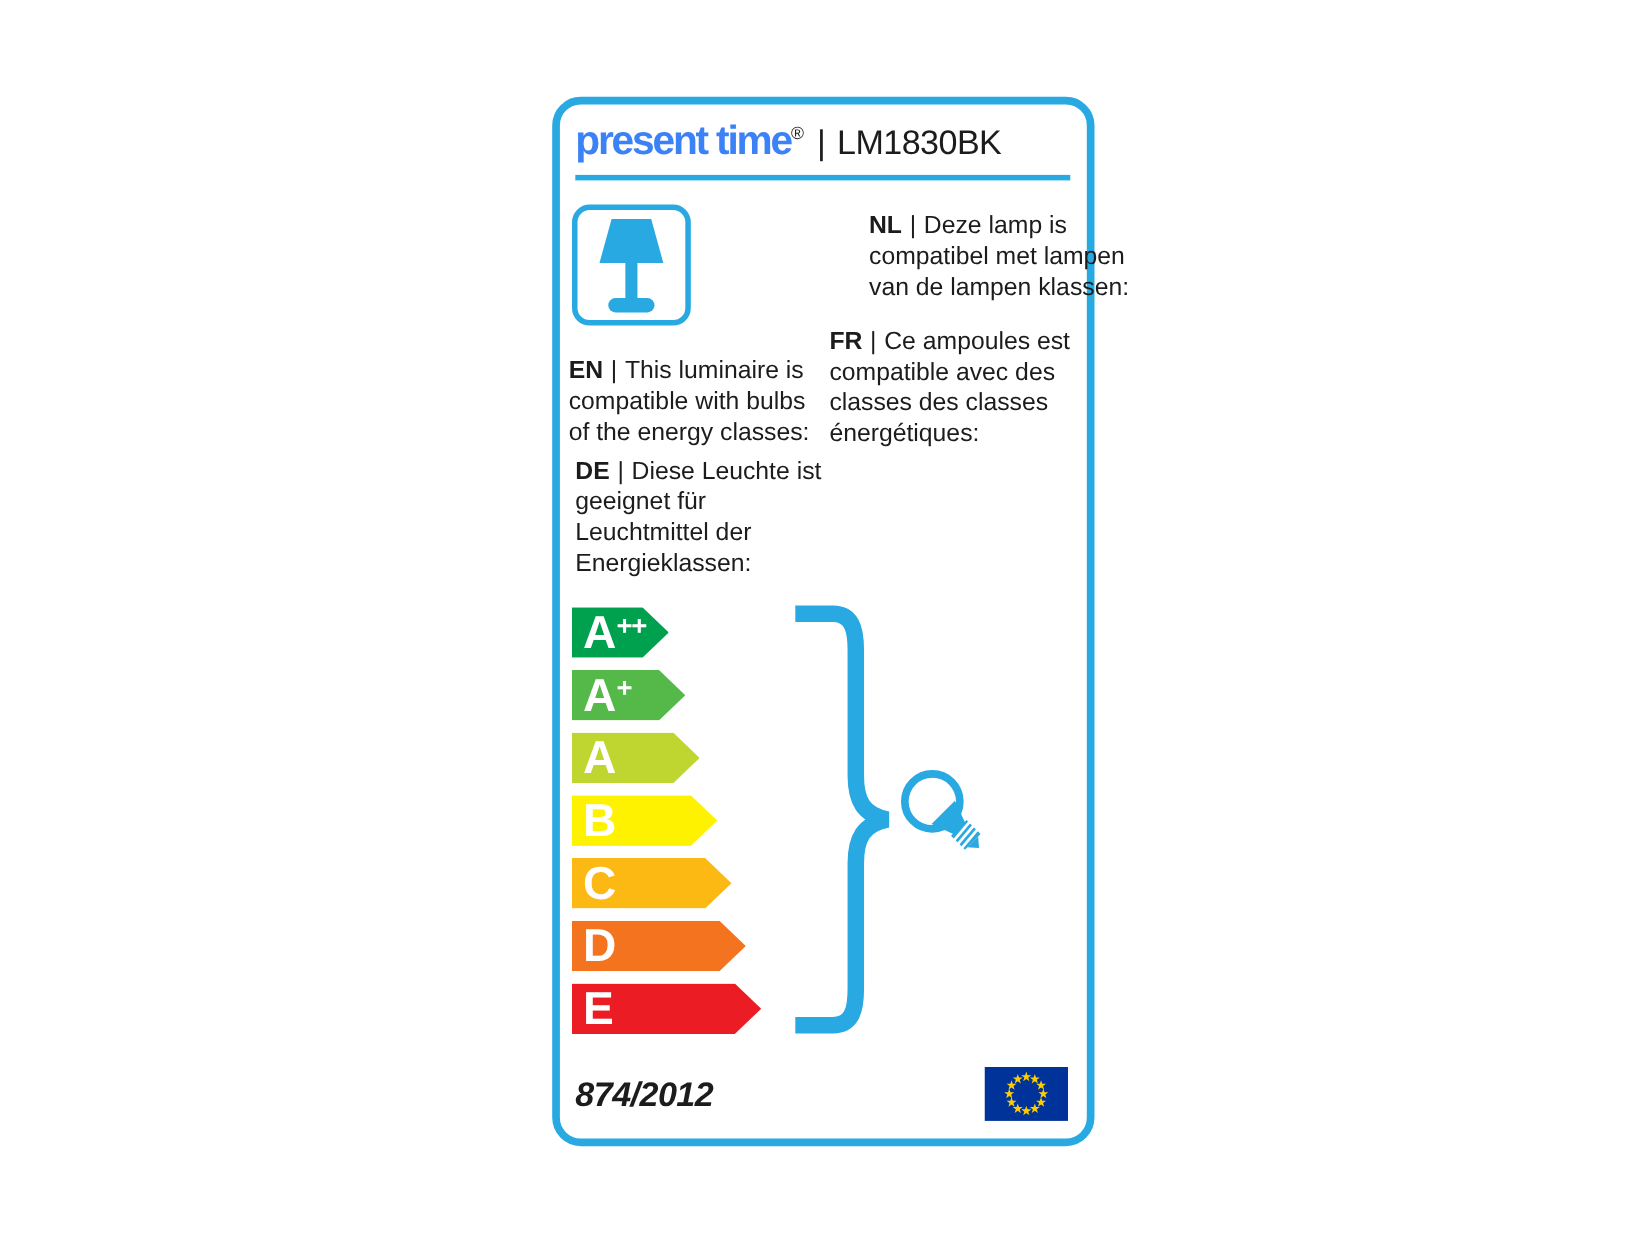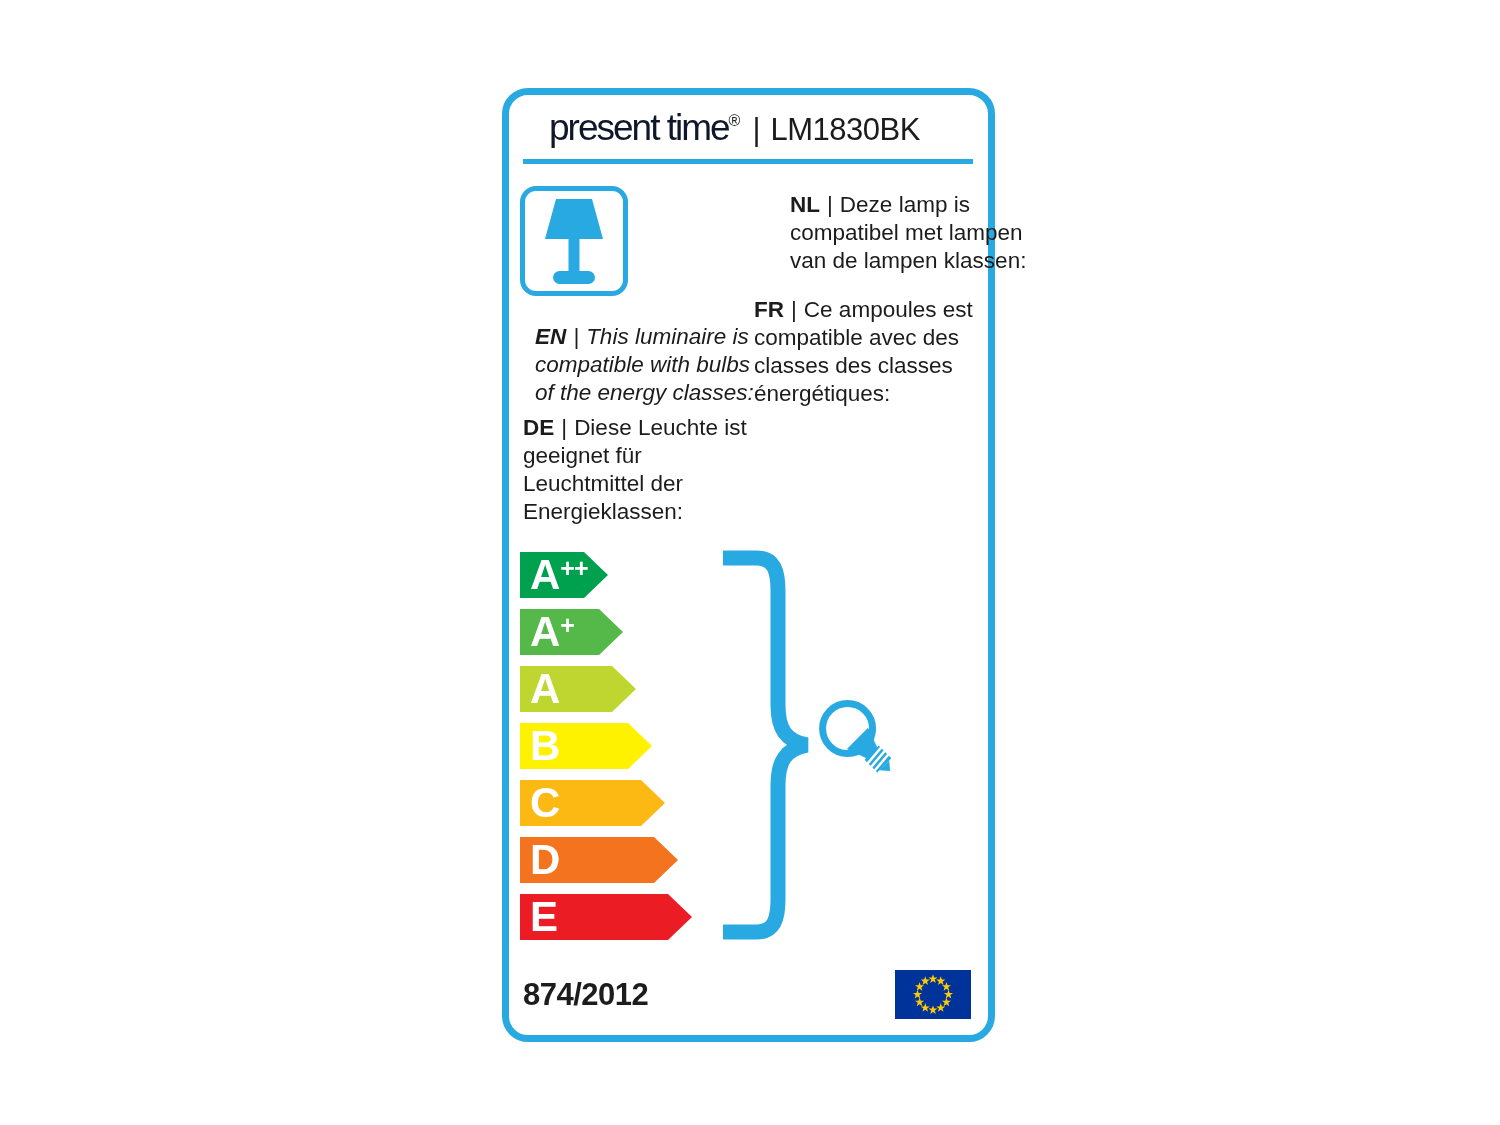--- a/index.html
+++ b/index.html
@@ -10,60 +10,60 @@
     color:#1c1c1c;
   }
   .card {
     position:absolute; left:502px; top:88px;
     width:479px; height:940px;
     border:7px solid #29A9E1; border-radius:26px;
     background:#ffffff;
   }
   
   .header { position:absolute; left:14px; top:12px; white-space:nowrap; }
-  .brand { font-weight:400; font-size:37px; letter-spacing:-2px; color:#0f172a;margin-left:26px; }
+  .brand { font-weight:700; font-size:37px; letter-spacing:-2px; color:#3b82f6; }
   .reg { font-size:16px; font-weight:400; vertical-align:14px; letter-spacing:0; }
   .hsep { font-size:31px; font-weight:400; margin:0 10px 0 12px; color:#1c1c1c; }
   .model { font-size:31px; font-weight:400; letter-spacing:-0.5px; }
   .divider { position:absolute; left:14px; top:64px; width:450px; height:5px; background:#29A9E1; }
   
   .lamp-box {
     position:absolute; left:11px; top:91px; width:98px; height:100px;
     border:5px solid #29A9E1; border-radius:16px; background:#fff;
   }
   .lamp-box svg { position:absolute; left:0; top:0; }
   
   .tblock { position:absolute; width:235px; }
   .tline { font-size:22.5px; line-height:28px; white-space:nowrap; color:#1c1c1c; }
   .code { font-weight:700; }
   .sep { font-weight:400; margin:0 7px; }
   .pos-nl { left:245px; top:96px;margin-left:36px; }
   .pos-fr { left:245px; top:201px; }
-  .pos-en { left:26px;  top:228px;font-style:italic; }
+  .pos-en { left:8px;  top:228px; }
   .pos-de { left:14px;  top:319px; }
   .pos-pl { left:245px; top:319px; }
   
   .arrow {
     position:absolute; left:11px; height:46px;
     clip-path:polygon(0 0, calc(100% - 24px) 0, 100% 50%, calc(100% - 24px) 100%, 0 100%);
   }
   .grade {
     font-size:42px; font-weight:700; color:#ffffff;
     line-height:45px; padding-left:10px; display:inline-block;
   }
   .gsup { font-size:25px; font-weight:700; color:#ffffff; vertical-align:12px; letter-spacing:-1px; }
   .row0 { top:457px; } .row1 { top:514px; } .row2 { top:571px; }
   .row3 { top:628px; } .row4 { top:685px; } .row5 { top:742px; } .row6 { top:799px; }
   
   .brace { position:absolute; left:206px; top:450px; }
   .bulb  { position:absolute; left:292px; top:592px; }
   
   .regulation {
     position:absolute; left:14px; top:882px;
-    font-size:31px; font-weight:700; letter-spacing:-0.5px; color:#1c1c1c;
+    font-size:31px; font-weight:700; letter-spacing:-0.5px; color:#1c1c1c;font-style:italic;
   }
   .eu-flag { position:absolute; left:386px; top:875px; }
 </style>
 </head>
 <body>
 
 <div class="stage">
   <div class="card">
 
     <div class="header">

